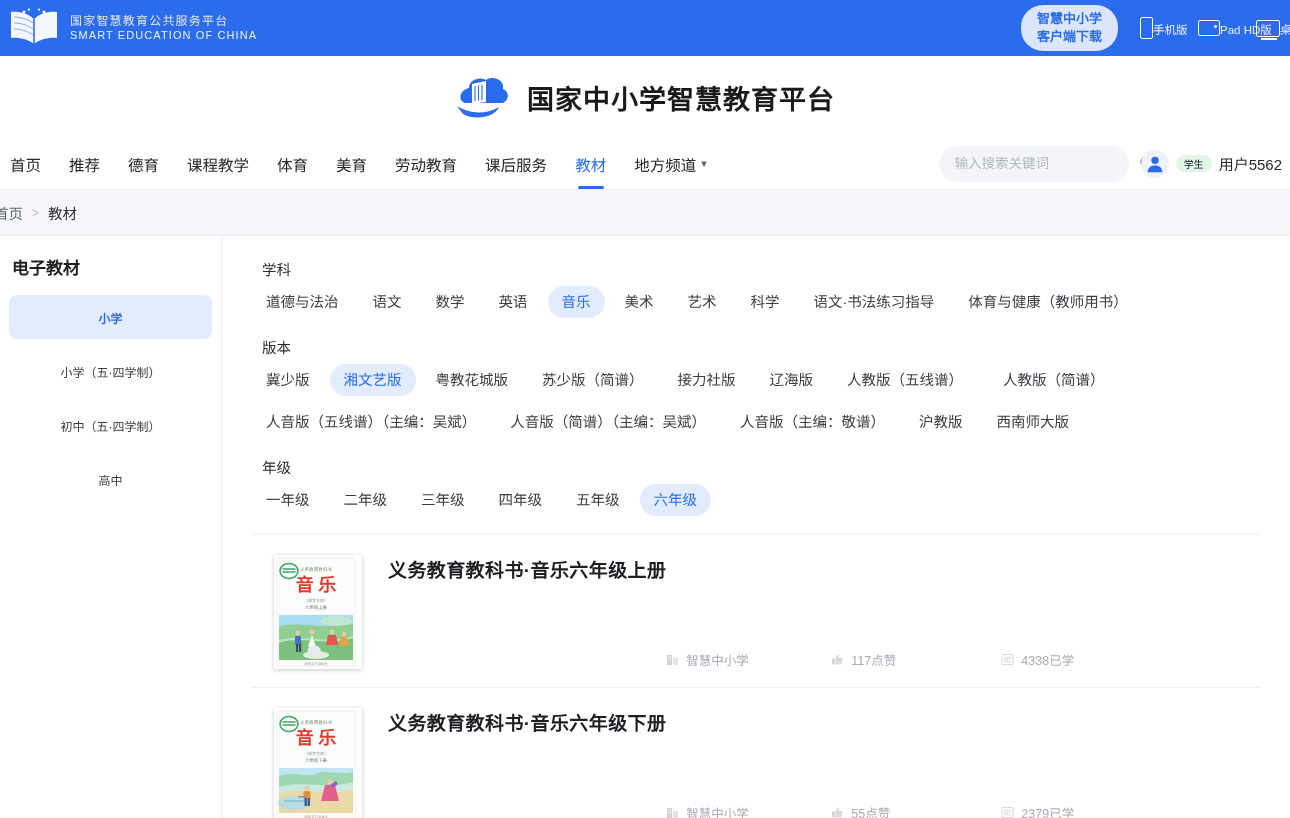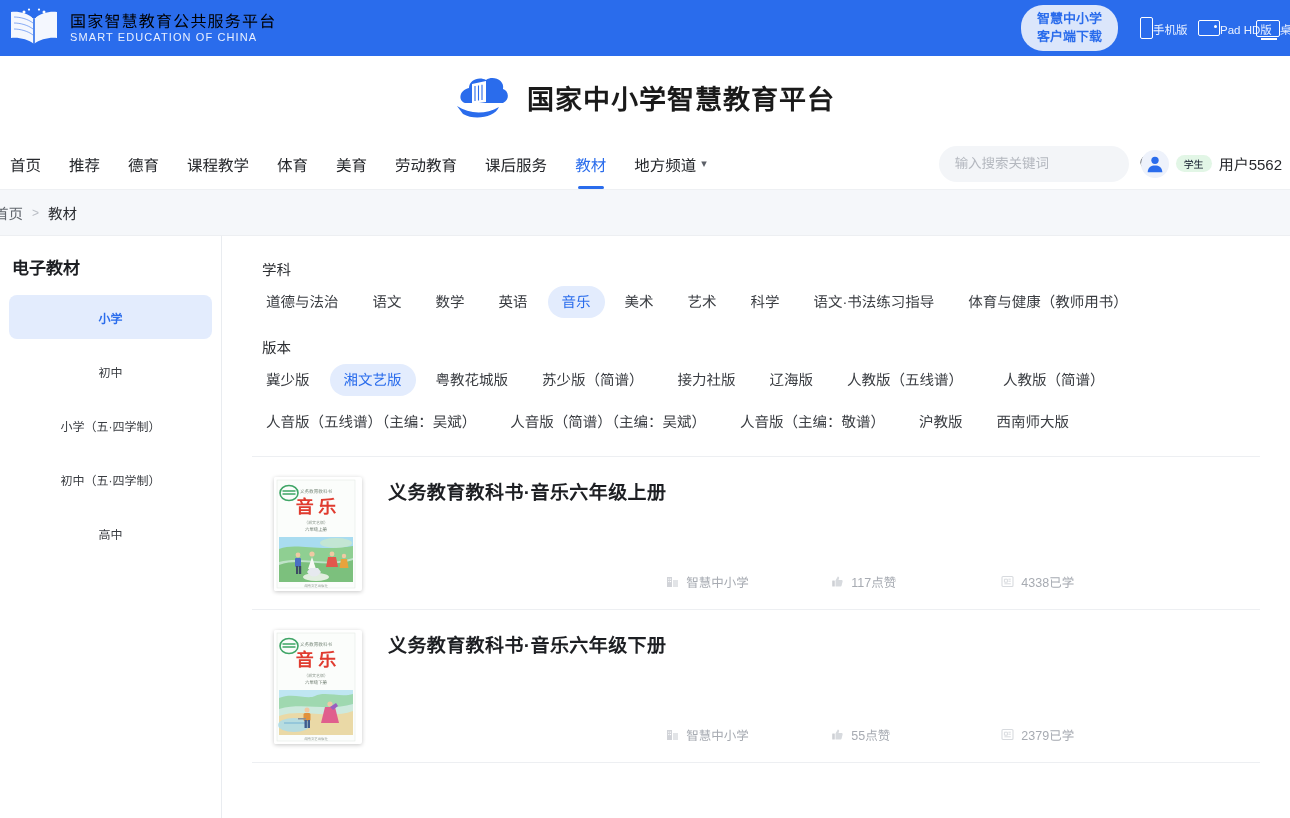--- a/index.html
+++ b/index.html
@@ -16,21 +16,21 @@
     height: 56px;
     background: #2A6CEC;
     display: flex;
     align-items: center;
     justify-content: space-between;
     padding: 0 0 0 8px;
   }
   .brand { display: flex; align-items: center; gap: 10px; }
   .brand-logo { width: 52px; height: 40px; flex: none; }
   .brand-text { display: flex; flex-direction: column; justify-content: center; line-height: 1.12; }
-  .brand-cn { color: #000000; font-size: 16px; letter-spacing: 1.2px; font-weight: 500; }
+  .brand-cn { color: #e5e5e5; font-size: 12px; letter-spacing: 1.2px; font-weight: 500; }
   .brand-en { color: #e9f0ff; font-size: 11px; letter-spacing: 1.1px; }
 
   .topright { display: flex; align-items: center; gap: 0px; padding-right: 0px; }
   .dl-btn {
     background: #dbe6fb;
     color: #2A6CEC;
     border-radius: 22px;
     padding: 5px 16px;
     font-size: 13px;
     line-height: 1.35;
@@ -304,23 +304,20 @@
 </div>
 
 <div class="page">
 
   <div class="sidebar">
     <div class="sidebar-title">电子教材</div>
     <div class="side-item active">
         <span>小学</span>
       </div>
     <div class="side-item">
-        <span>初中</span>
-      </div>
-    <div class="side-item">
         <span>小学（五·四学制）</span>
       </div>
     <div class="side-item">
         <span>初中（五·四学制）</span>
       </div>
     <div class="side-item">
         <span>高中</span>
       </div>
   </div>
 
@@ -354,20 +351,31 @@
         <div class="chip">人教版（五线谱）</div>
         <div class="chip indent">人教版（简谱）</div>
         <div class="chip">人音版（五线谱）（主编：吴斌）</div>
         <div class="chip">人音版（简谱）（主编：吴斌）</div>
         <div class="chip">人音版（主编：敬谱）</div>
         <div class="chip">沪教版</div>
         <div class="chip">西南师大版</div>
       </div>
     </div>
 
+    <div class="filter-row">
+      <div class="filter-label">年级</div>
+      <div class="filter-chips">
+        <div class="chip">一年级</div>
+        <div class="chip">二年级</div>
+        <div class="chip">三年级</div>
+        <div class="chip">四年级</div>
+        <div class="chip">五年级</div>
+        <div class="chip active">六年级</div>
+      </div>
+    </div>
 
     <div class="divider"></div>
 
     <div class="book-list">
 
       <div class="book-row">
         <div class="cover">
           <svg viewBox="0 0 84 114" width="84" height="114">
             <rect width="84" height="114" fill="#ffffff"></rect>
             <rect x="3" y="3" width="78" height="108" fill="#fbfdfb" stroke="#dfe6e0" stroke-width="0.5"></rect>

